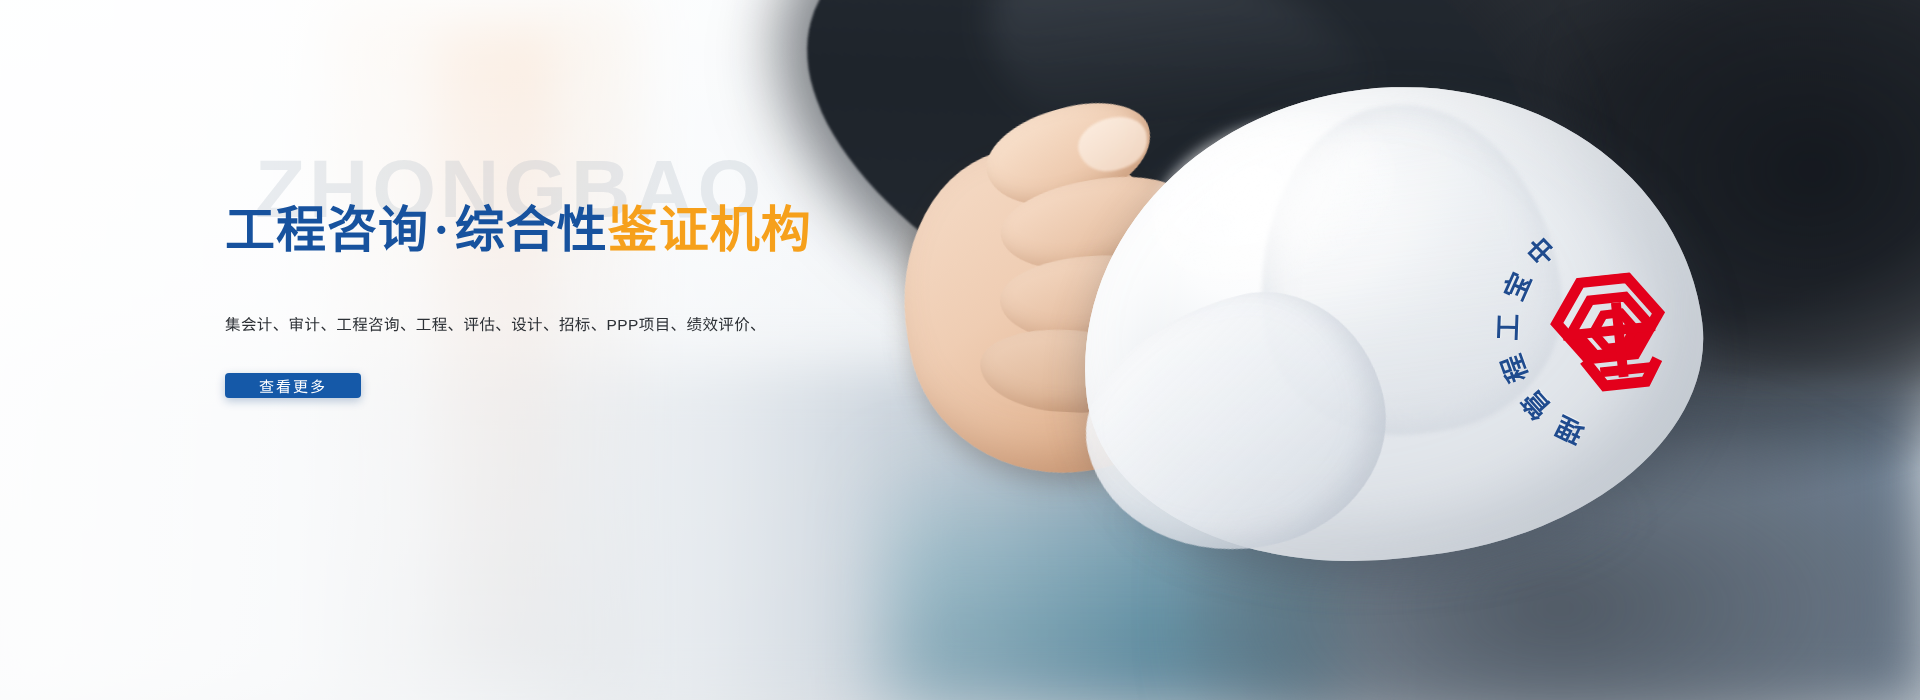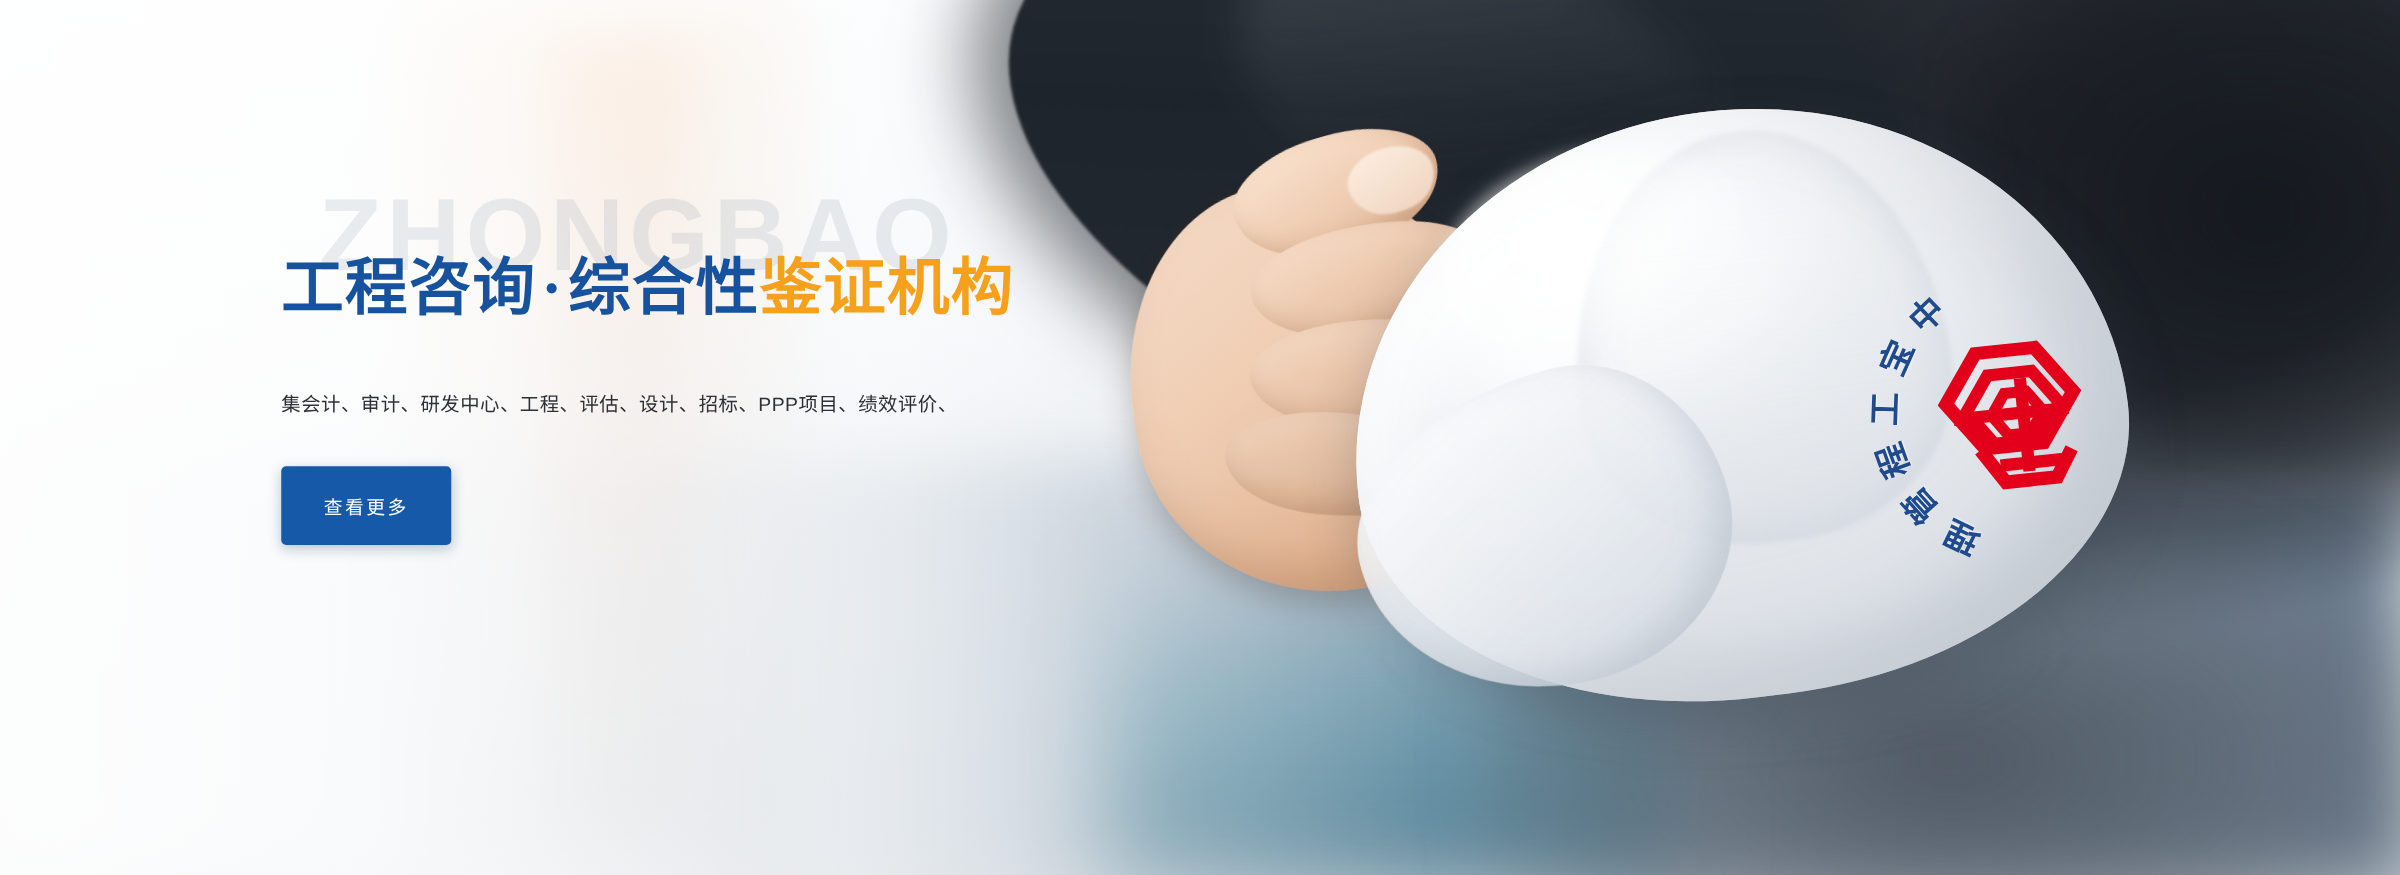--- a/index.html
+++ b/index.html
@@ -238,21 +238,21 @@
     color:#2d3136;
     line-height:2.55;
     letter-spacing:.4px;
     max-width:600px;
   }
   .subtitle div { white-space:nowrap; }
 
   .cta {
     display:inline-block;
     margin-top:28px;
-    padding:21px 34px;
+    padding:2px 34px;
     background:#1559a8;
     color:#ffffff;
     font-size:15px;
     letter-spacing:2px;
     border:none;
     border-radius:4px;
     cursor:pointer;
     box-shadow:0 3px 10px rgba(14,66,126,.28);
   }
 </style>
@@ -323,18 +323,18 @@
 
     <div class="watermark">ZHONGBAO</div>
 
     <h1 class="headline">
       <div>
         <span class="hl-blue">工程咨询</span><span class="hl-dot">·</span><span class="hl-blue">综合性</span><span class="hl-orange">鉴证机构</span>
       </div>
     </h1>
 
     <div class="subtitle">
-      <div>集会计、审计、研发中心、工程、评估、设计、招标、PPP项目、绩效评价、</div>
+      <div>集会计、审计、工程咨询、工程、评估、设计、招标、PPP项目、绩效评价、</div>
     </div>
 
     <button class="cta">查看更多</button>
   </div>
 </div>
 
 </body></html>

